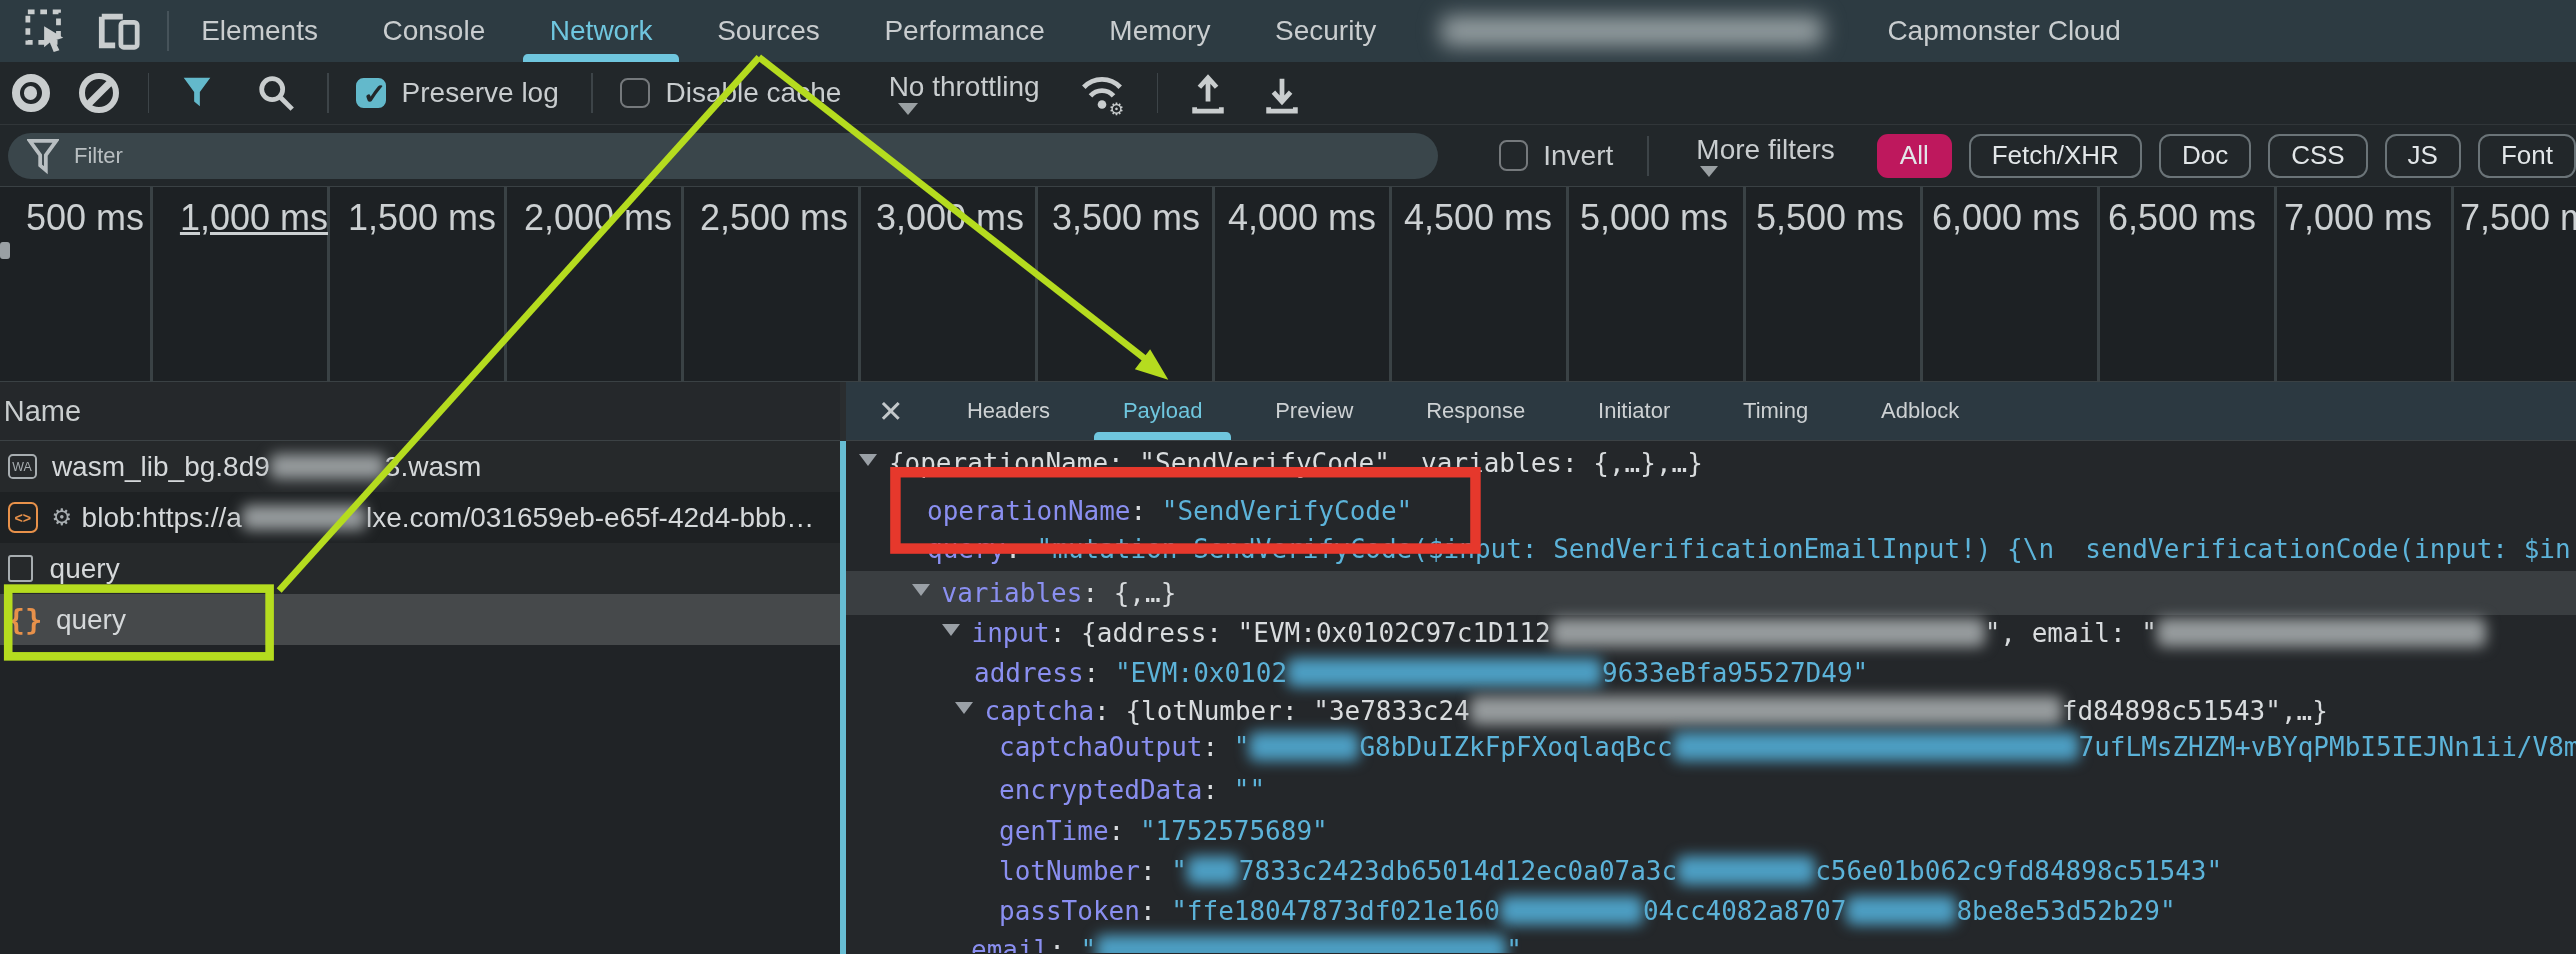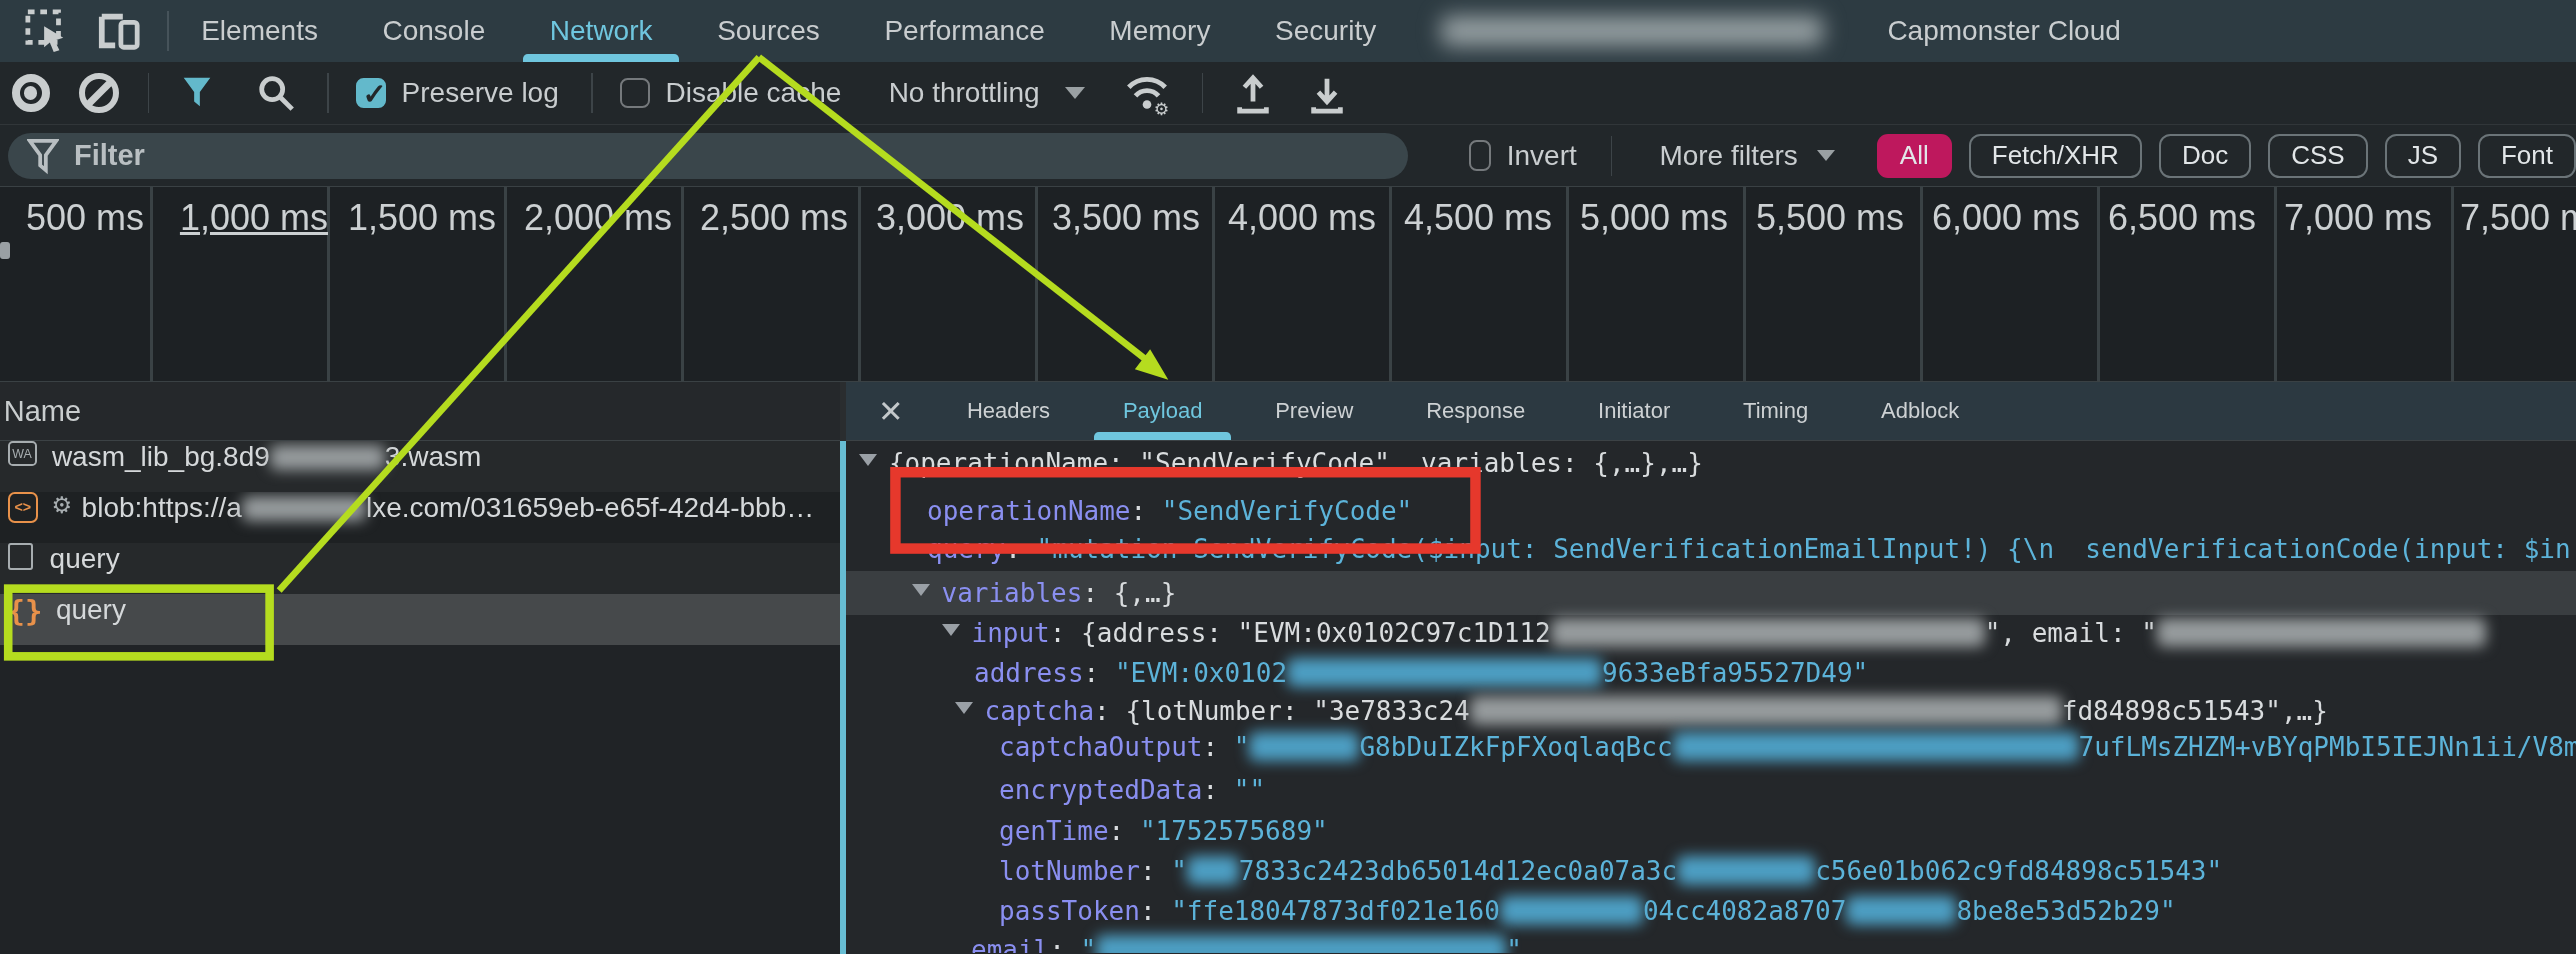--- a/index.html
+++ b/index.html
@@ -32,31 +32,31 @@
            margin-left:29px; position:relative; }
   .slash::after{ content:""; position:absolute; left:-2.9px; top:10.5px; width:34px; height:6.7px;
            background:#c9cdce; transform:rotate(-45deg); }
   .ticon { margin-left:29px; display:flex; align-items:center; }
   .checkbox { width:30.5px; height:30.5px; border-radius:7.6px; margin-left:27px;
               border:2.9px solid #75797c; background:transparent; position:relative; }
   .checkbox.checked { background:#63b9cb; border-color:#63b9cb; }
   .checkbox.checked::after { content:"✓"; position:absolute; left:4.8px; top:-2.9px;
               color:#22282a; font-size:29px; font-weight:bold; }
   .tlabel-text { font-size:28px; color:#c9cdcf; margin-left:15.3px; white-space:nowrap; }
-  .selectbox { display:flex; align-items:center; margin-left:32px; }
+  .selectbox { display:flex; margin-left:32px;flex-direction:column; }
   .caret { width:0; height:0; border-left:10.5px solid transparent; border-right:10.5px solid transparent;
            border-top:12.4px solid #9aa0a3; margin-left:25px; }
 
   
   .filterrow { position:absolute; left:0; top:125px; width:2576px; height:62px;
                background:#22272a; display:flex; align-items:center; border-bottom:1.9px solid #3a4144; }
   .filterinput { position:relative; width:1512px; height:46px; margin-left:7.6px;
                  background:#3a464b; border-radius:23px; display:flex; align-items:center; }
   .filterinput input { background:transparent; border:none; outline:none; color:#c9cdcf;
-                 font-size:29px; width:1336px; font-family:"Liberation Sans",sans-serif;font-weight:bold; }
+                 font-size:22px; width:1336px; font-family:"Liberation Sans",sans-serif; }
   .filterinput input::placeholder { color:#b9bfc2; }
   .typebtn { height:44px; padding:0 21px; margin-left:17px; border-radius:11.5px;
              border:2.9px solid #6b7478; color:#e2e6e8; font-size:26px; display:flex;
              align-items:center; white-space:nowrap; background:transparent; }
   .typebtn.active { border-color:transparent; background:#be185d;border-radius:11px; }
 
   
   .overview { position:absolute; left:0; top:187px; width:2576px; height:195px;
               background:#1d2124; border-bottom:1.9px solid #3a4144;
               background-image:repeating-linear-gradient(90deg, transparent 0px, transparent 174px, #3a4245 174px, #3a4245 177px);
@@ -64,21 +64,21 @@
   .tl-label { position:absolute; top:9.5px; transform:translateX(-100%); color:#ccd0d2;
               font-size:36px; white-space:nowrap; }
   .activity-bar { position:absolute; left:0; top:55px; width:9.5px; height:17px;
               background:#9aa0a4; border-radius:2.9px; }
 
   
   .main { position:absolute; left:0; top:382px; width:2576px; height:573px;padding-left:12px; }
   .leftpanel { position:absolute; left:0; top:0; width:840px; height:573px; background:#202326; }
   .lp-header { height:59px; line-height:59px; padding-left:3.8px; color:#c9cdce; font-size:29px;
                border-bottom:1.9px solid #3c4245; background:#25282b; }
-  .req-row { height:51px; display:flex; font-size:28px; color:#d5d8da;
+  .req-row { height:51px; display:flex; align-items:center; font-size:28px; color:#d5d8da;
              padding-left:7.6px; white-space:nowrap; overflow:hidden; }
   .req-row.odd { background:#26292b; } .req-row.even { background:#1e2123; }
   .req-row.selected { background:#46494b; }
   .wasm-badge { width:29px; height:25px; border:2.9px solid #a7adb0; border-radius:4.8px;
                 font-size:12.4px; color:#a7adb0; display:flex; align-items:center;
                 justify-content:center; margin-right:15.3px; flex:none; }
   .code-badge { width:30.5px; height:30.5px; border:2.9px solid #e8914a; border-radius:6.7px;
                 font-size:14.3px; font-weight:bold; color:#e8914a; display:flex; align-items:center;
                 justify-content:center; margin-right:13.4px; flex:none; }
   .doc-badge { width:25px; height:27px; border:2.9px solid #a7adb0; border-radius:2.9px;

